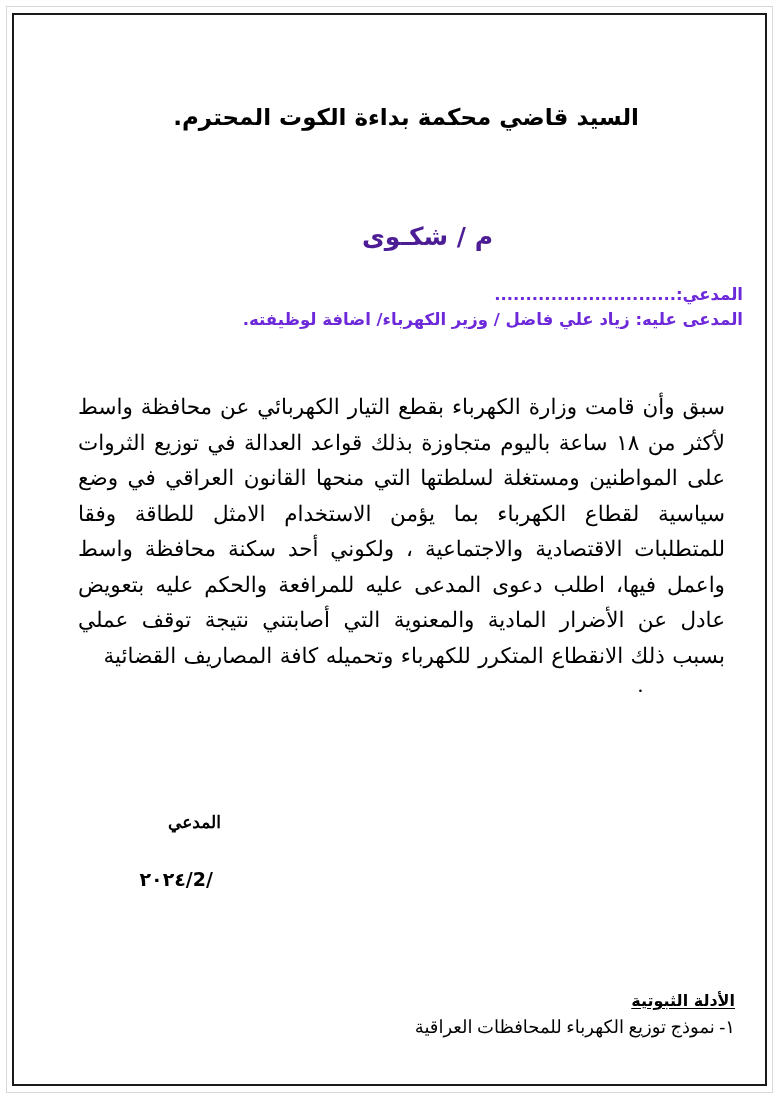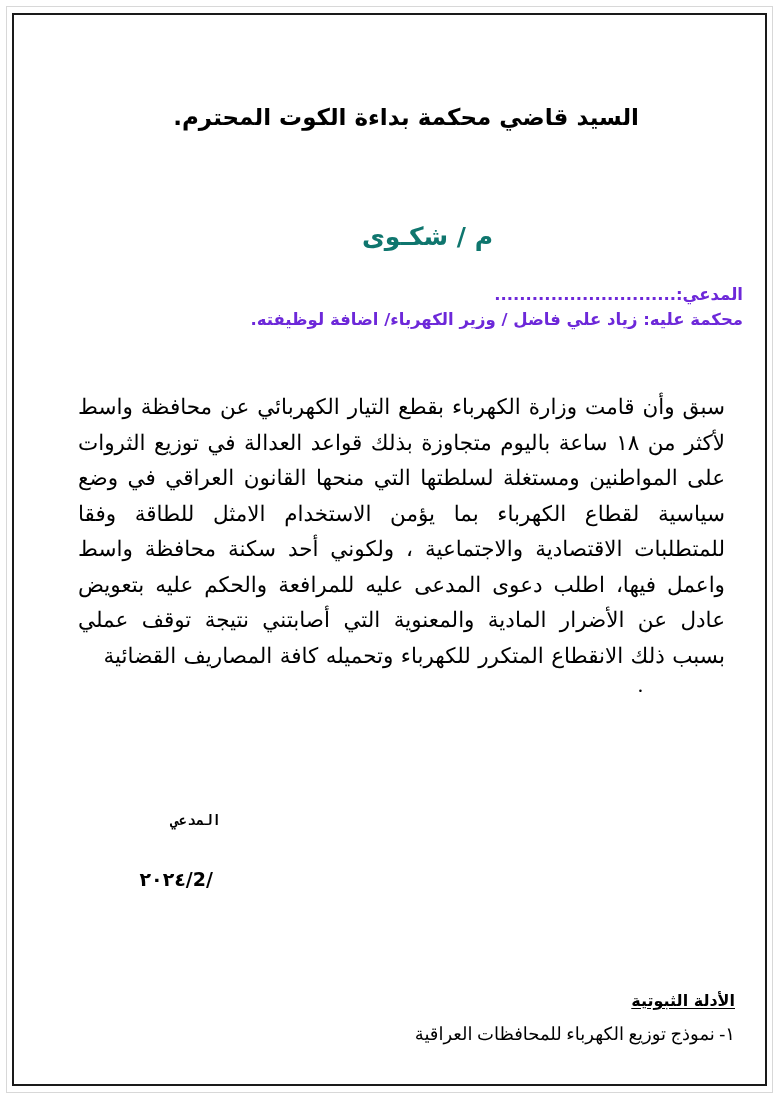--- a/index.html
+++ b/index.html
@@ -65,21 +65,21 @@
     position: absolute;
     top: 222px;
     right: 0;
     left: 0;
     text-align: right;
     padding-right: 258px;
     font-family: "DejaVu Sans", "Liberation Sans", sans-serif;
     font-weight: bold;
     font-size: 25px;
     letter-spacing: 1px;
-    color: #0f766e;
+    color: #4c1d95;
   }
 
   
   .parties {
     position: absolute;
     top: 282px;
     right: 0;
     left: 0;
     text-align: right;
     padding-right: 8px;
@@ -120,23 +120,23 @@
   }
 
   
   .signature {
     position: absolute;
     top: 812px;
     right: 0;
     left: 0;
     text-align: right;
     padding-right: 530px;
-    font-family: Liberation Mono, monospace;
-    font-weight: bold;
-    font-size: 14px;
+    font-family: Liberation Sans, sans-serif;
+    font-weight: bold;
+    font-size: 17px;
     color: #000;
   }
   .sig-date {
     position: absolute;
     top: 868px;
     right: 0;
     left: 0;
     text-align: right;
     padding-right: 538px;
     font-family: "DejaVu Sans", "Liberation Sans", sans-serif;
@@ -160,40 +160,40 @@
     font-weight: bold;
     font-size: 16px;
     text-decoration: underline;
     text-underline-offset: 2px;
     line-height: 22px;
   }
   .evidence-item {
     font-family: "Liberation Serif", "DejaVu Serif", serif;
     font-size: 18px;
     line-height: 26px;
-    margin-top: 9px;
+    margin-top: 2px;
   }
 </style>
 </head>
 <body>
 
 <div class="page">
 
   <div class="page-frame-outer"></div>
   <div class="page-frame"></div>
 
   <div class="content">
 
     <div class="court-title">السيد قاضي محكمة بداءة الكوت المحترم.</div>
 
     <div class="subject">م / شكـوى</div>
 
     <div class="parties">
       <div>المدعي:.............................</div>
-      <div>محكمة عليه: زياد علي فاضل / وزير الكهرباء/ اضافة لوظيفته.</div>
+      <div>المدعى عليه: زياد علي فاضل / وزير الكهرباء/ اضافة لوظيفته.</div>
     </div>
 
     <div class="body-text">سبق وأن قامت وزارة الكهرباء بقطع التيار الكهربائي عن محافظة واسط لأكثر من ١٨ ساعة باليوم متجاوزة بذلك قواعد العدالة في توزيع الثروات على المواطنين ومستغلة لسلطتها التي منحها القانون العراقي في وضع سياسية لقطاع الكهرباء بما يؤمن الاستخدام الامثل للطاقة وفقا للمتطلبات الاقتصادية والاجتماعية ،  ولكوني أحد سكنة محافظة واسط واعمل فيها، اطلب دعوى المدعى عليه للمرافعة والحكم عليه بتعويض عادل  عن الأضرار المادية والمعنوية التي أصابتني نتيجة توقف عملي بسبب ذلك الانقطاع المتكرر للكهرباء وتحميله كافة المصاريف القضائية</div>
 
     <div class="body-tail">.</div>
 
     <div class="signature">المدعي</div>
 
     <div class="sig-date">/2/٢٠٢٤</div>
 

